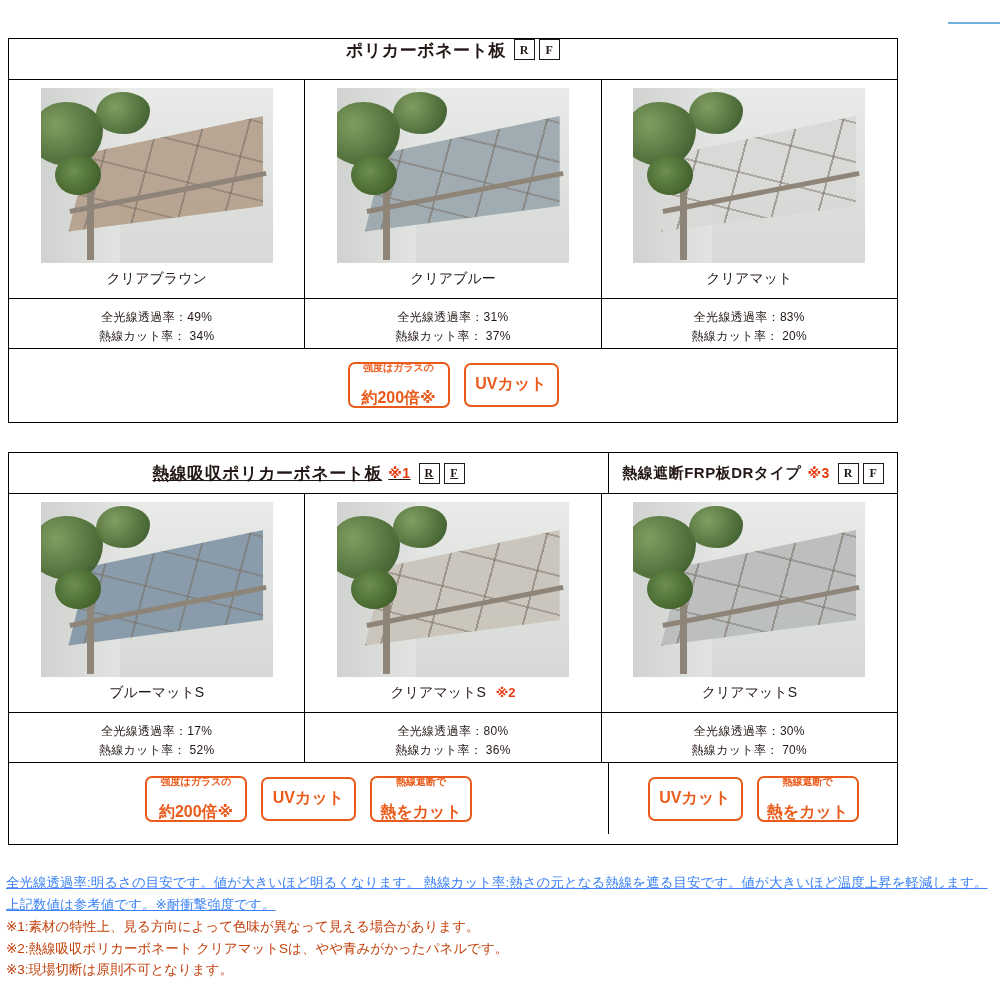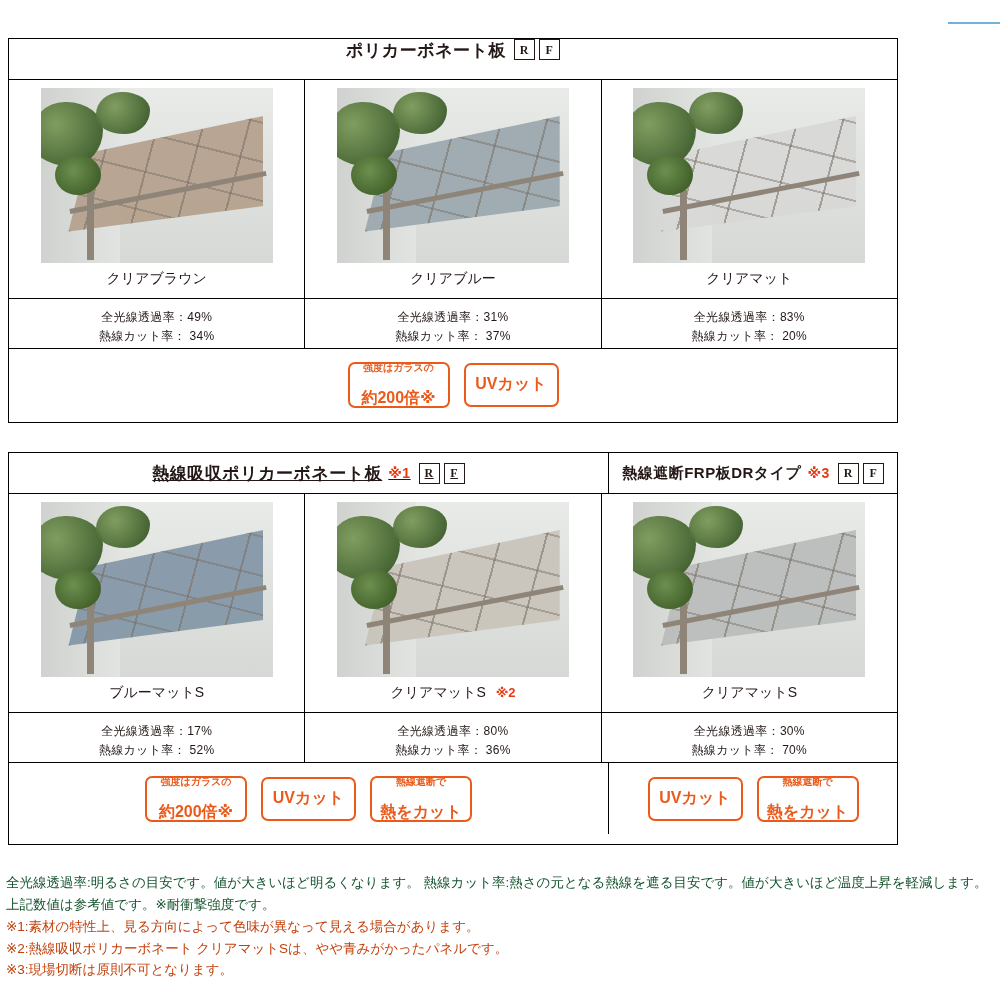--- a/index.html
+++ b/index.html
@@ -136,21 +136,21 @@
   .treedk{
     position:absolute;border-radius:50%;
     background:radial-gradient(circle at 40% 40%,#6d8f4e,#33521f);
   }
 
   
   .foot{
     position:absolute;left:6px;top:872px;width:990px;
     font-size:13.5px;line-height:1.62;
   }
-  .foot .l1{color:#14532d;}
+  .foot .l1{color:#3b82f6;text-decoration:underline;}
   .foot .red{color:#c2410c;}
   .topline{position:absolute;right:0;top:22px;width:52px;height:2px;background:#6fb3dd;}
 </style>
 </head>
 <body>
 
 <div class="page">
 
   <div class="topline"></div>
 

